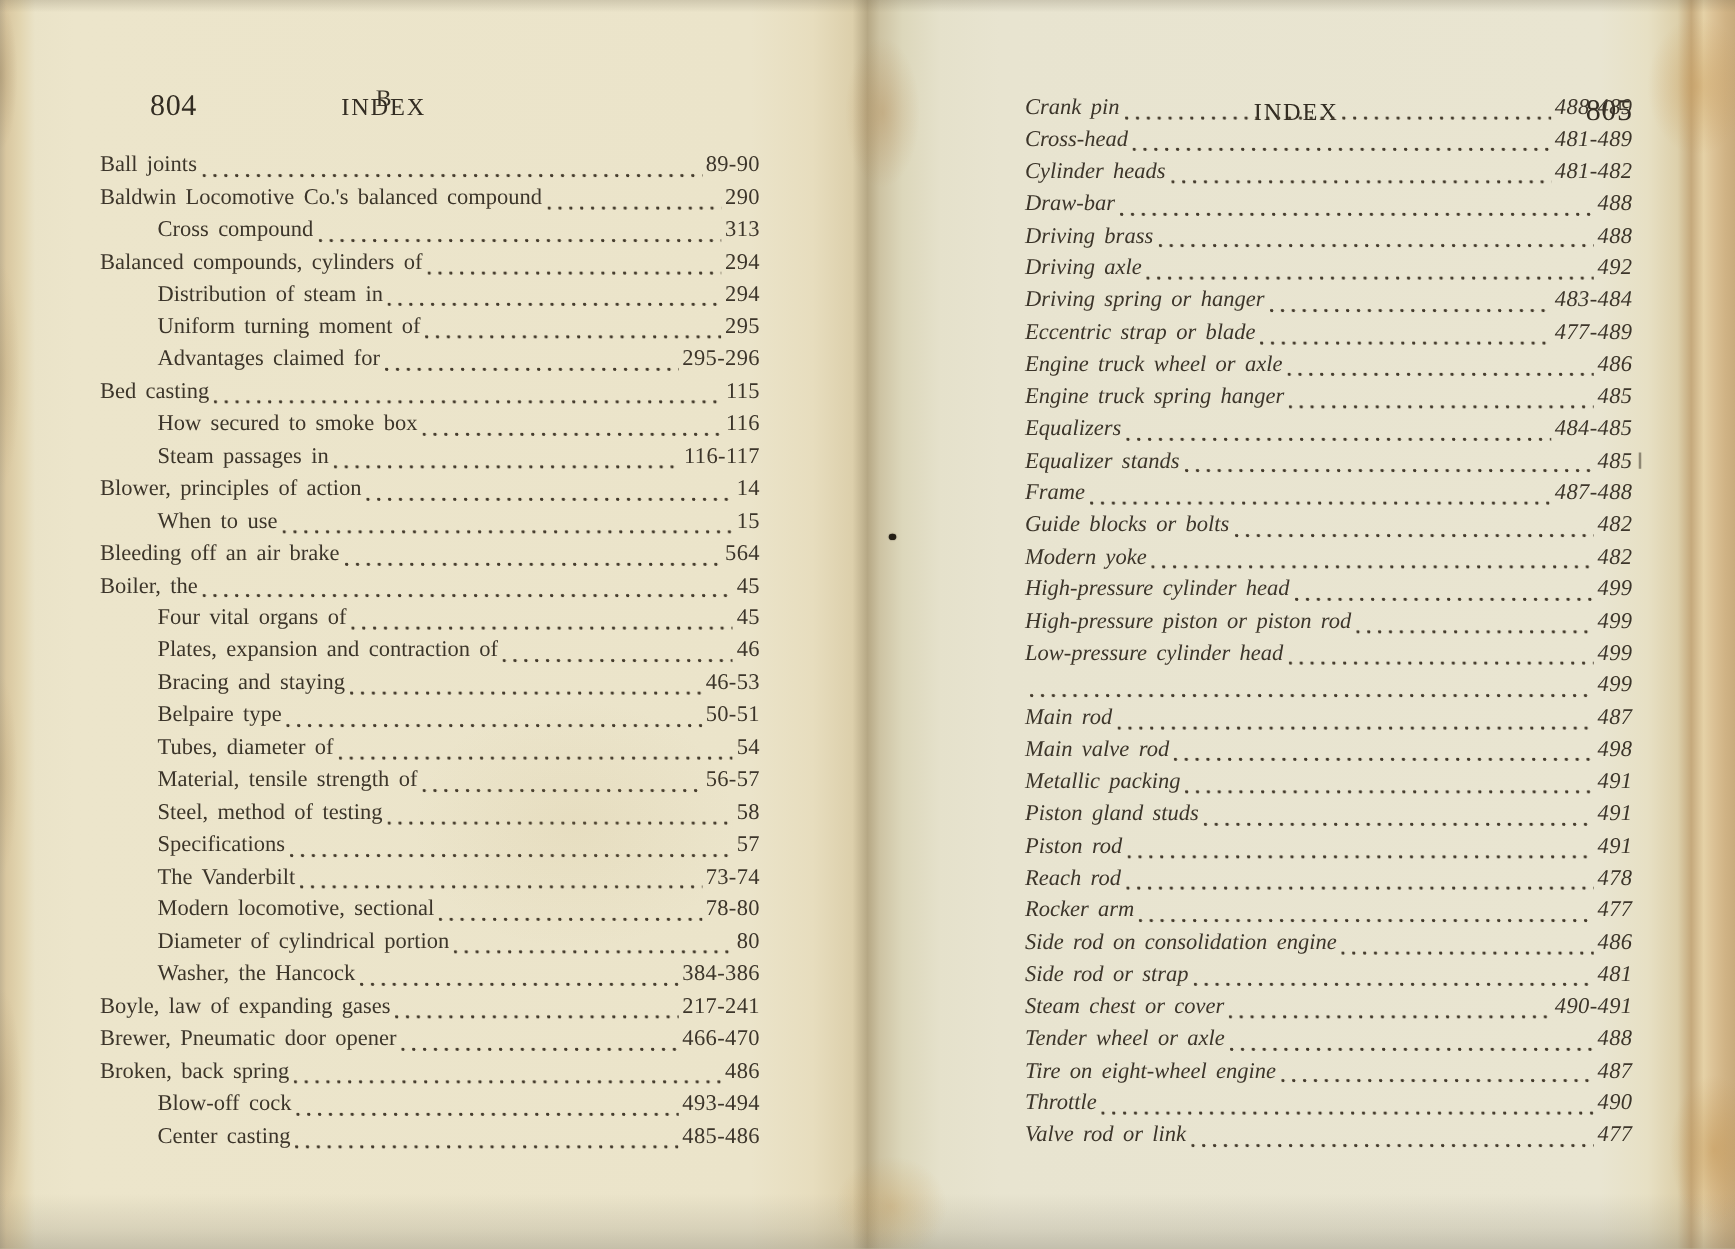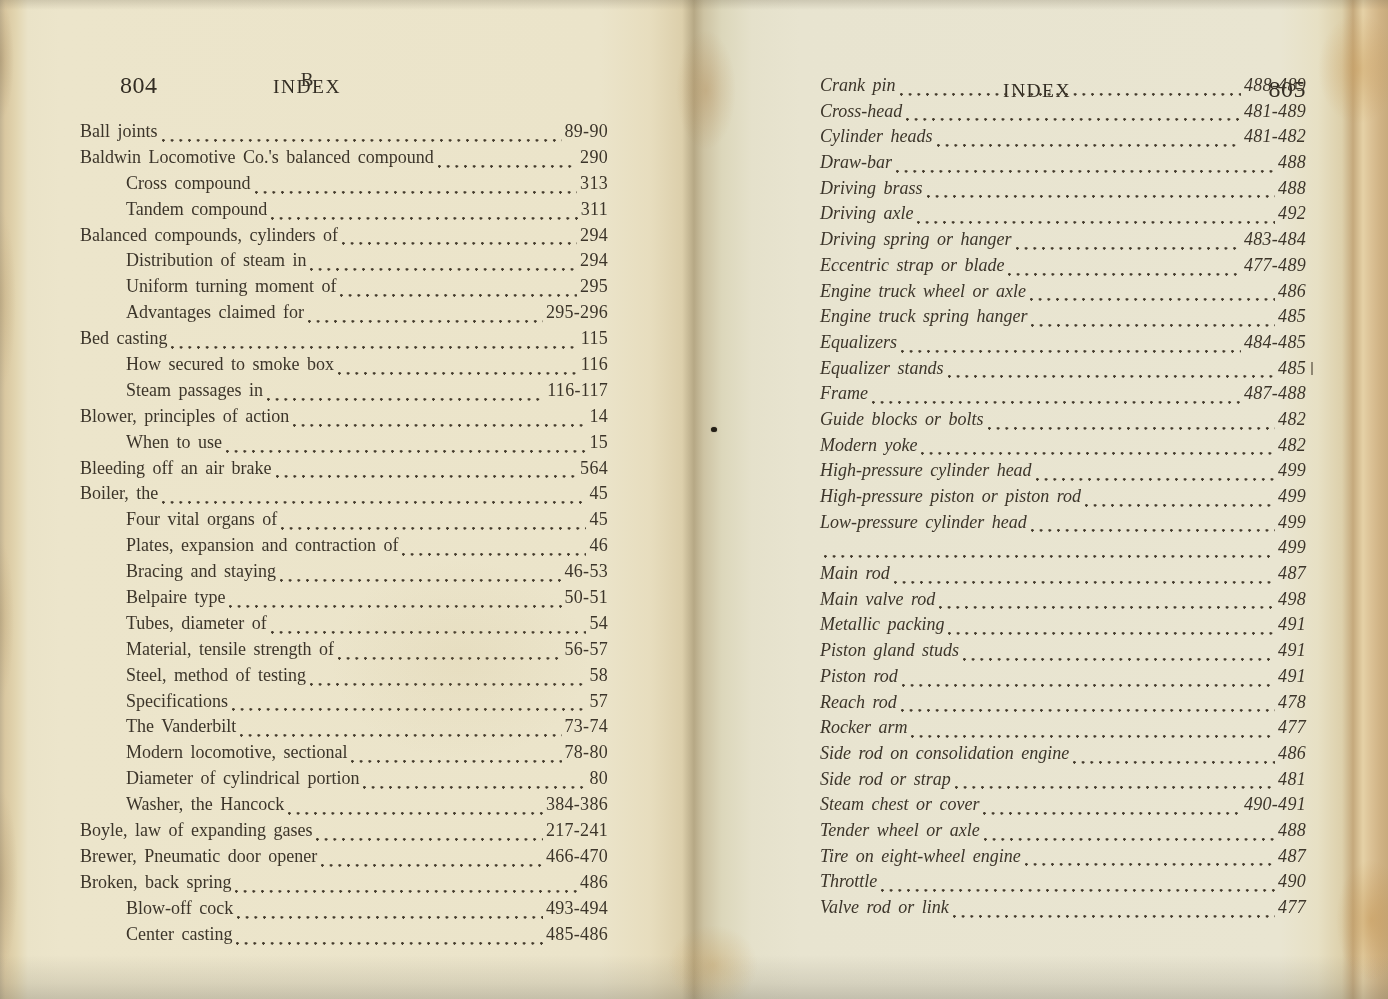--- a/index.html
+++ b/index.html
@@ -101,25 +101,20 @@
           <span class="leader"></span>
           <span class="entry-pages">290</span>
         </div>
 
         <div class="index-row sub">
           <span class="entry-text">Cross compound</span>
           <span class="leader"></span>
           <span class="entry-pages">313</span>
         </div>
 
-        <div class="index-row sub">
-          <span class="entry-text">Tandem compound</span>
-          <span class="leader"></span>
-          <span class="entry-pages">311</span>
-        </div>
 
         <div class="index-row">
           <span class="entry-text">Balanced compounds, cylinders of</span>
           <span class="leader"></span>
           <span class="entry-pages">294</span>
         </div>
 
         <div class="index-row sub">
           <span class="entry-text">Distribution of steam in</span>
           <span class="leader"></span>

